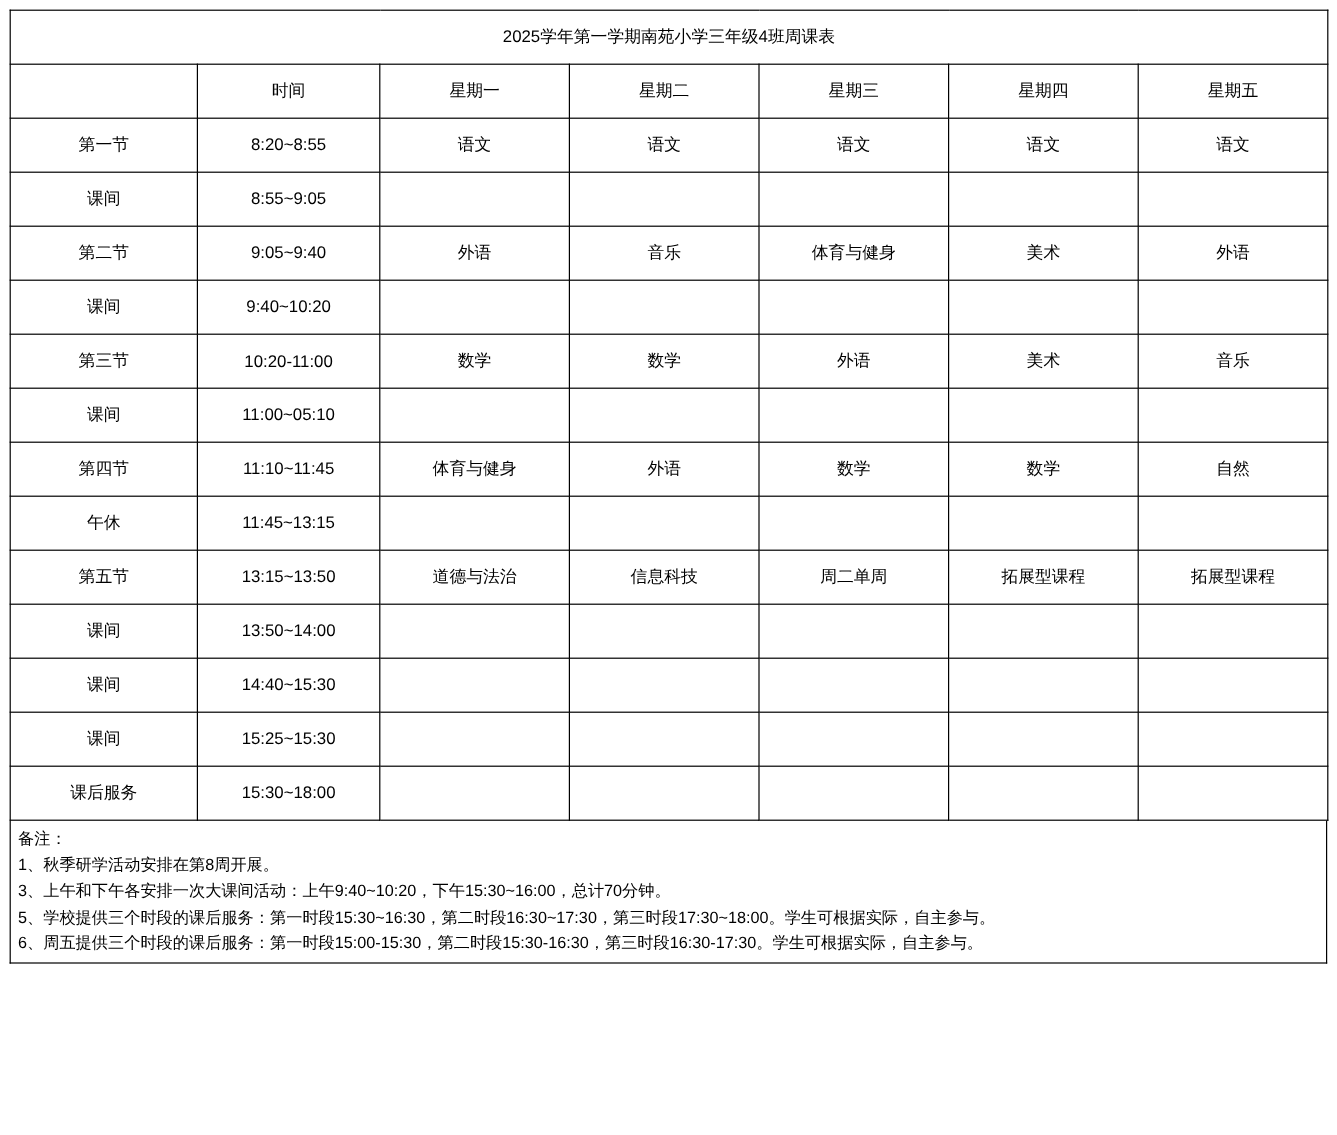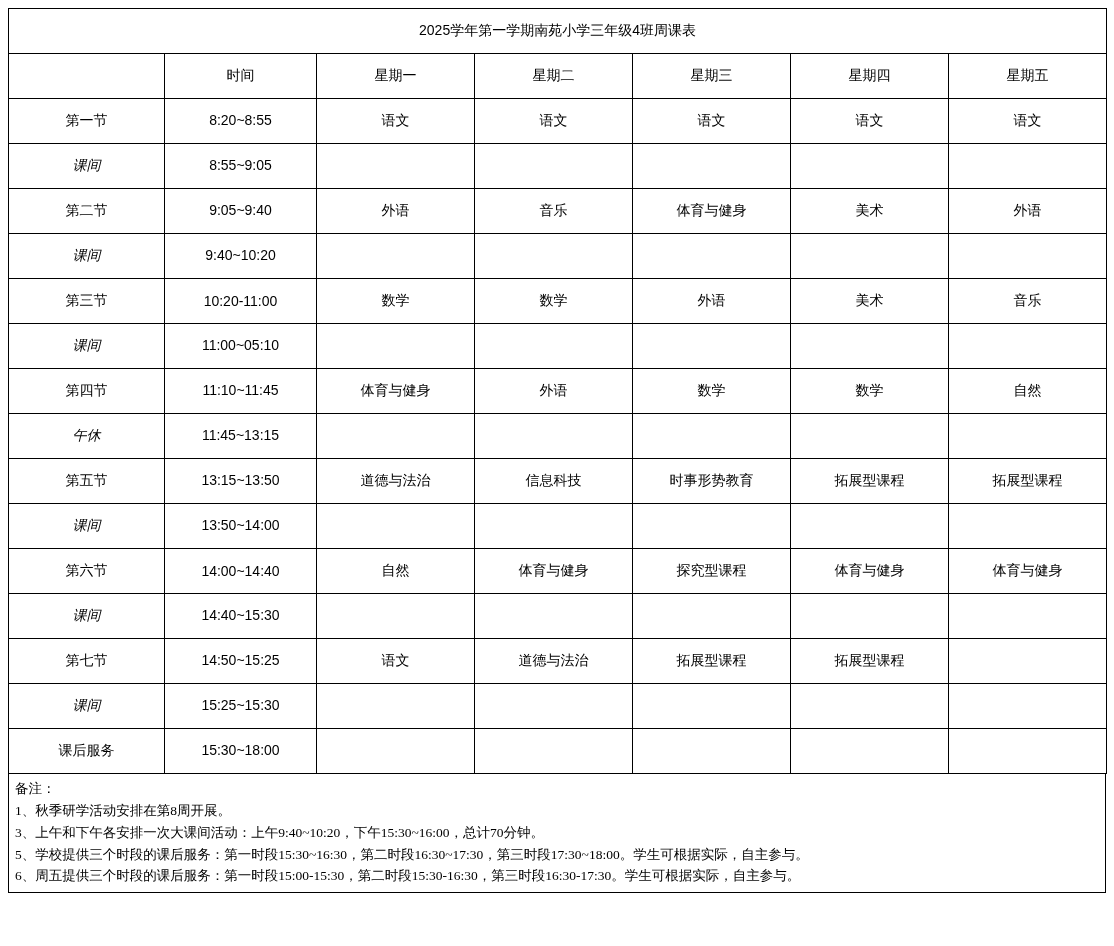--- a/index.html
+++ b/index.html
@@ -44,39 +44,37 @@
   }
   .col-period { width: 156px; }
   .col-time   { width: 152px; }
   .col-day    { width: 158px; }
   td.head {
     font-size: 15px;
     height: 44px;
   }
   td.break-row {
     height: 40px;
-    font-style: italic;
   }
   .two-line {
     display: block;
     line-height: 1.2;
   }
   .notes {
     width: 1098px;
     margin: 0 0 0 8px;
     border: 1px solid #000000;
     border-top: none;
     box-sizing: border-box;
     padding: 4px 6px 5px 6px;
     font-size: 13.5px;
     line-height: 1.62;
   }
   .notes div {
     white-space: nowrap;
-    font-family: Liberation Serif, serif;
   }
   .notes .wrapped {
     white-space: normal;
   }
 </style>
 </head>
 <body>
 
 <div class="sheet">
   <table class="schedule">
@@ -174,60 +172,40 @@
           <td></td>
           <td></td>
           <td></td>
           <td></td>
         </tr>
         <tr>
           <td>第五节</td>
           <td>13:15~13:50</td>
           <td>道德与法治</td>
           <td>信息科技</td>
-          <td>时事形势教育</td>
+          <td>周二单周</td>
           <td>拓展型课程</td>
           <td>拓展型课程</td>
         </tr>
         <tr>
           <td class="break-row">课间</td>
           <td>13:50~14:00</td>
           <td></td>
           <td></td>
           <td></td>
           <td></td>
           <td></td>
         </tr>
         <tr>
-          <td>第六节</td>
-          <td>
-            <span class="two-line">14:00~14:40</span>
-          </td>
-          <td>自然</td>
-          <td>体育与健身</td>
-          <td>探究型课程</td>
-          <td>体育与健身</td>
-          <td>体育与健身</td>
-        </tr>
-        <tr>
           <td class="break-row">课间</td>
           <td>14:40~15:30</td>
           <td></td>
           <td></td>
           <td></td>
           <td></td>
-          <td></td>
-        </tr>
-        <tr>
-          <td>第七节</td>
-          <td>14:50~15:25</td>
-          <td>语文</td>
-          <td>道德与法治</td>
-          <td>拓展型课程</td>
-          <td>拓展型课程</td>
           <td></td>
         </tr>
         <tr>
           <td class="break-row">课间</td>
           <td>15:25~15:30</td>
           <td></td>
           <td></td>
           <td></td>
           <td></td>
           <td></td>

